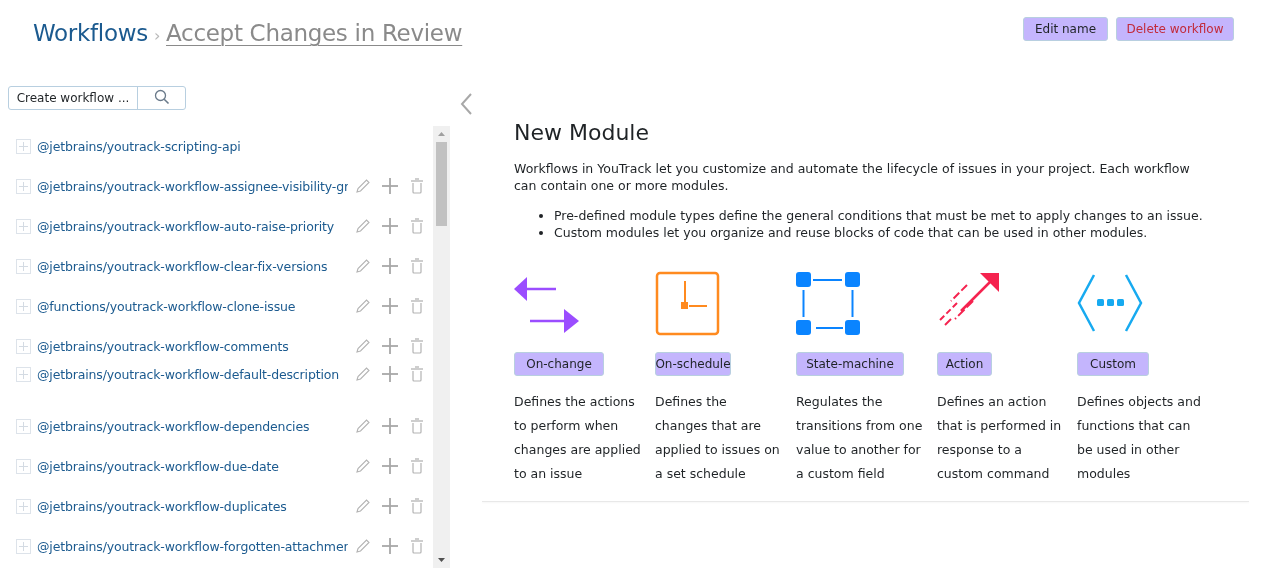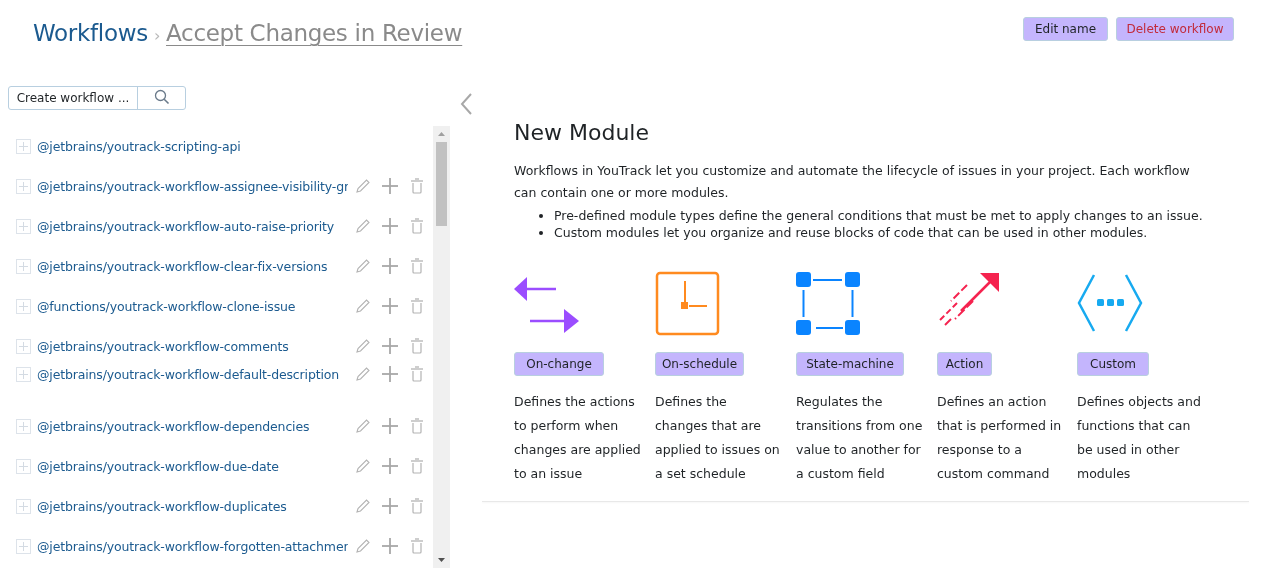--- a/index.html
+++ b/index.html
@@ -28,21 +28,21 @@
 
   .scrollbar { position: absolute; left: 433px; top: 126px; width: 17px; height: 442px; background: #f0f0f0; }
   .scroll-up { position: absolute; left: 0; top: 0; width: 17px; height: 16px; display: flex; align-items: center; justify-content: center; }
   .scroll-thumb { position: absolute; left: 3px; top: 16px; width: 11px; height: 84px; background: #c1c1c1; }
   .scroll-down { position: absolute; left: 0; bottom: 0; width: 17px; height: 16px; display: flex; align-items: center; justify-content: center; }
 
   .collapse { position: absolute; left: 458px; top: 92px; width: 16px; height: 24px; cursor: pointer; }
 
   .main { position: absolute; left: 514px; top: 116px; width: 740px; }
   .main-title { font-size: 22px; color: #1f2326; font-weight: normal; margin-top: 4px; height: 30px; }
-  .intro { position: absolute; top: 44px; left: 0; width: 700px; font-size: 12.5px; line-height: 22px; color: #1f2326; }
+  .intro { position: absolute; top: 44px; left: 0; width: 700px; font-size: 12.5px; line-height: 17px; color: #1f2326; }
   .bullets { position: absolute; top: 91px; left: 40px; font-size: 12.5px; line-height: 17px; list-style: disc; }
 
   .module { position: absolute; top: 270px; width: 130px; }
   .mod-icon { position: absolute; top: 0; left: 0; width: 66px; height: 66px; }
   .mod-btn { position: absolute; top: 82px; left: 0; height: 24px; border: 1px solid #b8cfe0; border-radius: 3px; background: #c4b5fd; font-size: 12px; display: flex; align-items: center; justify-content: center; cursor: pointer; white-space: nowrap; }
   .mod-desc { position: absolute; top: 120px; left: 0; width: 128px; font-size: 12.5px; line-height: 24px; color: #1f2326; }
 
   .divider { position: absolute; left: 482px; top: 501px; width: 767px; height: 1px; background: #e8e8e8; box-shadow: 0 1px 2px rgba(0,0,0,0.05); }
 </style>
 </head>
@@ -427,21 +427,21 @@
 
 <div class="module" style="left:655px; top:270px;">
   <div class="mod-icon">
     <svg width="66" height="66" viewBox="0 0 66 66">
       <rect x="2" y="3" width="61" height="61" rx="3" fill="none" stroke="#ff8a1f" stroke-width="2.5"></rect>
       <line x1="30" y1="11" x2="30" y2="32" stroke="#ff8a1f" stroke-width="2"></line>
       <line x1="34" y1="36" x2="52" y2="36" stroke="#ff8a1f" stroke-width="2"></line>
       <rect x="26" y="32" width="7" height="7" fill="#ff8a1f"></rect>
     </svg>
   </div>
-  <div class="mod-btn" style="width:89px">On-schedule</div>
+  <div class="mod-btn" style="width:76px">On-schedule</div>
   <div class="mod-desc">Defines the changes that are applied to issues on a set schedule</div>
 </div>
 
 <div class="module" style="left:796px; top:270px;">
   <div class="mod-icon">
     <svg width="66" height="66" viewBox="0 0 66 66">
       <rect x="0" y="2" width="15" height="15" rx="3" fill="#0a84ff"></rect>
       <rect x="49" y="2" width="15" height="15" rx="3" fill="#0a84ff"></rect>
       <rect x="0" y="50" width="15" height="15" rx="3" fill="#0a84ff"></rect>
       <rect x="49" y="50" width="15" height="15" rx="3" fill="#0a84ff"></rect>

